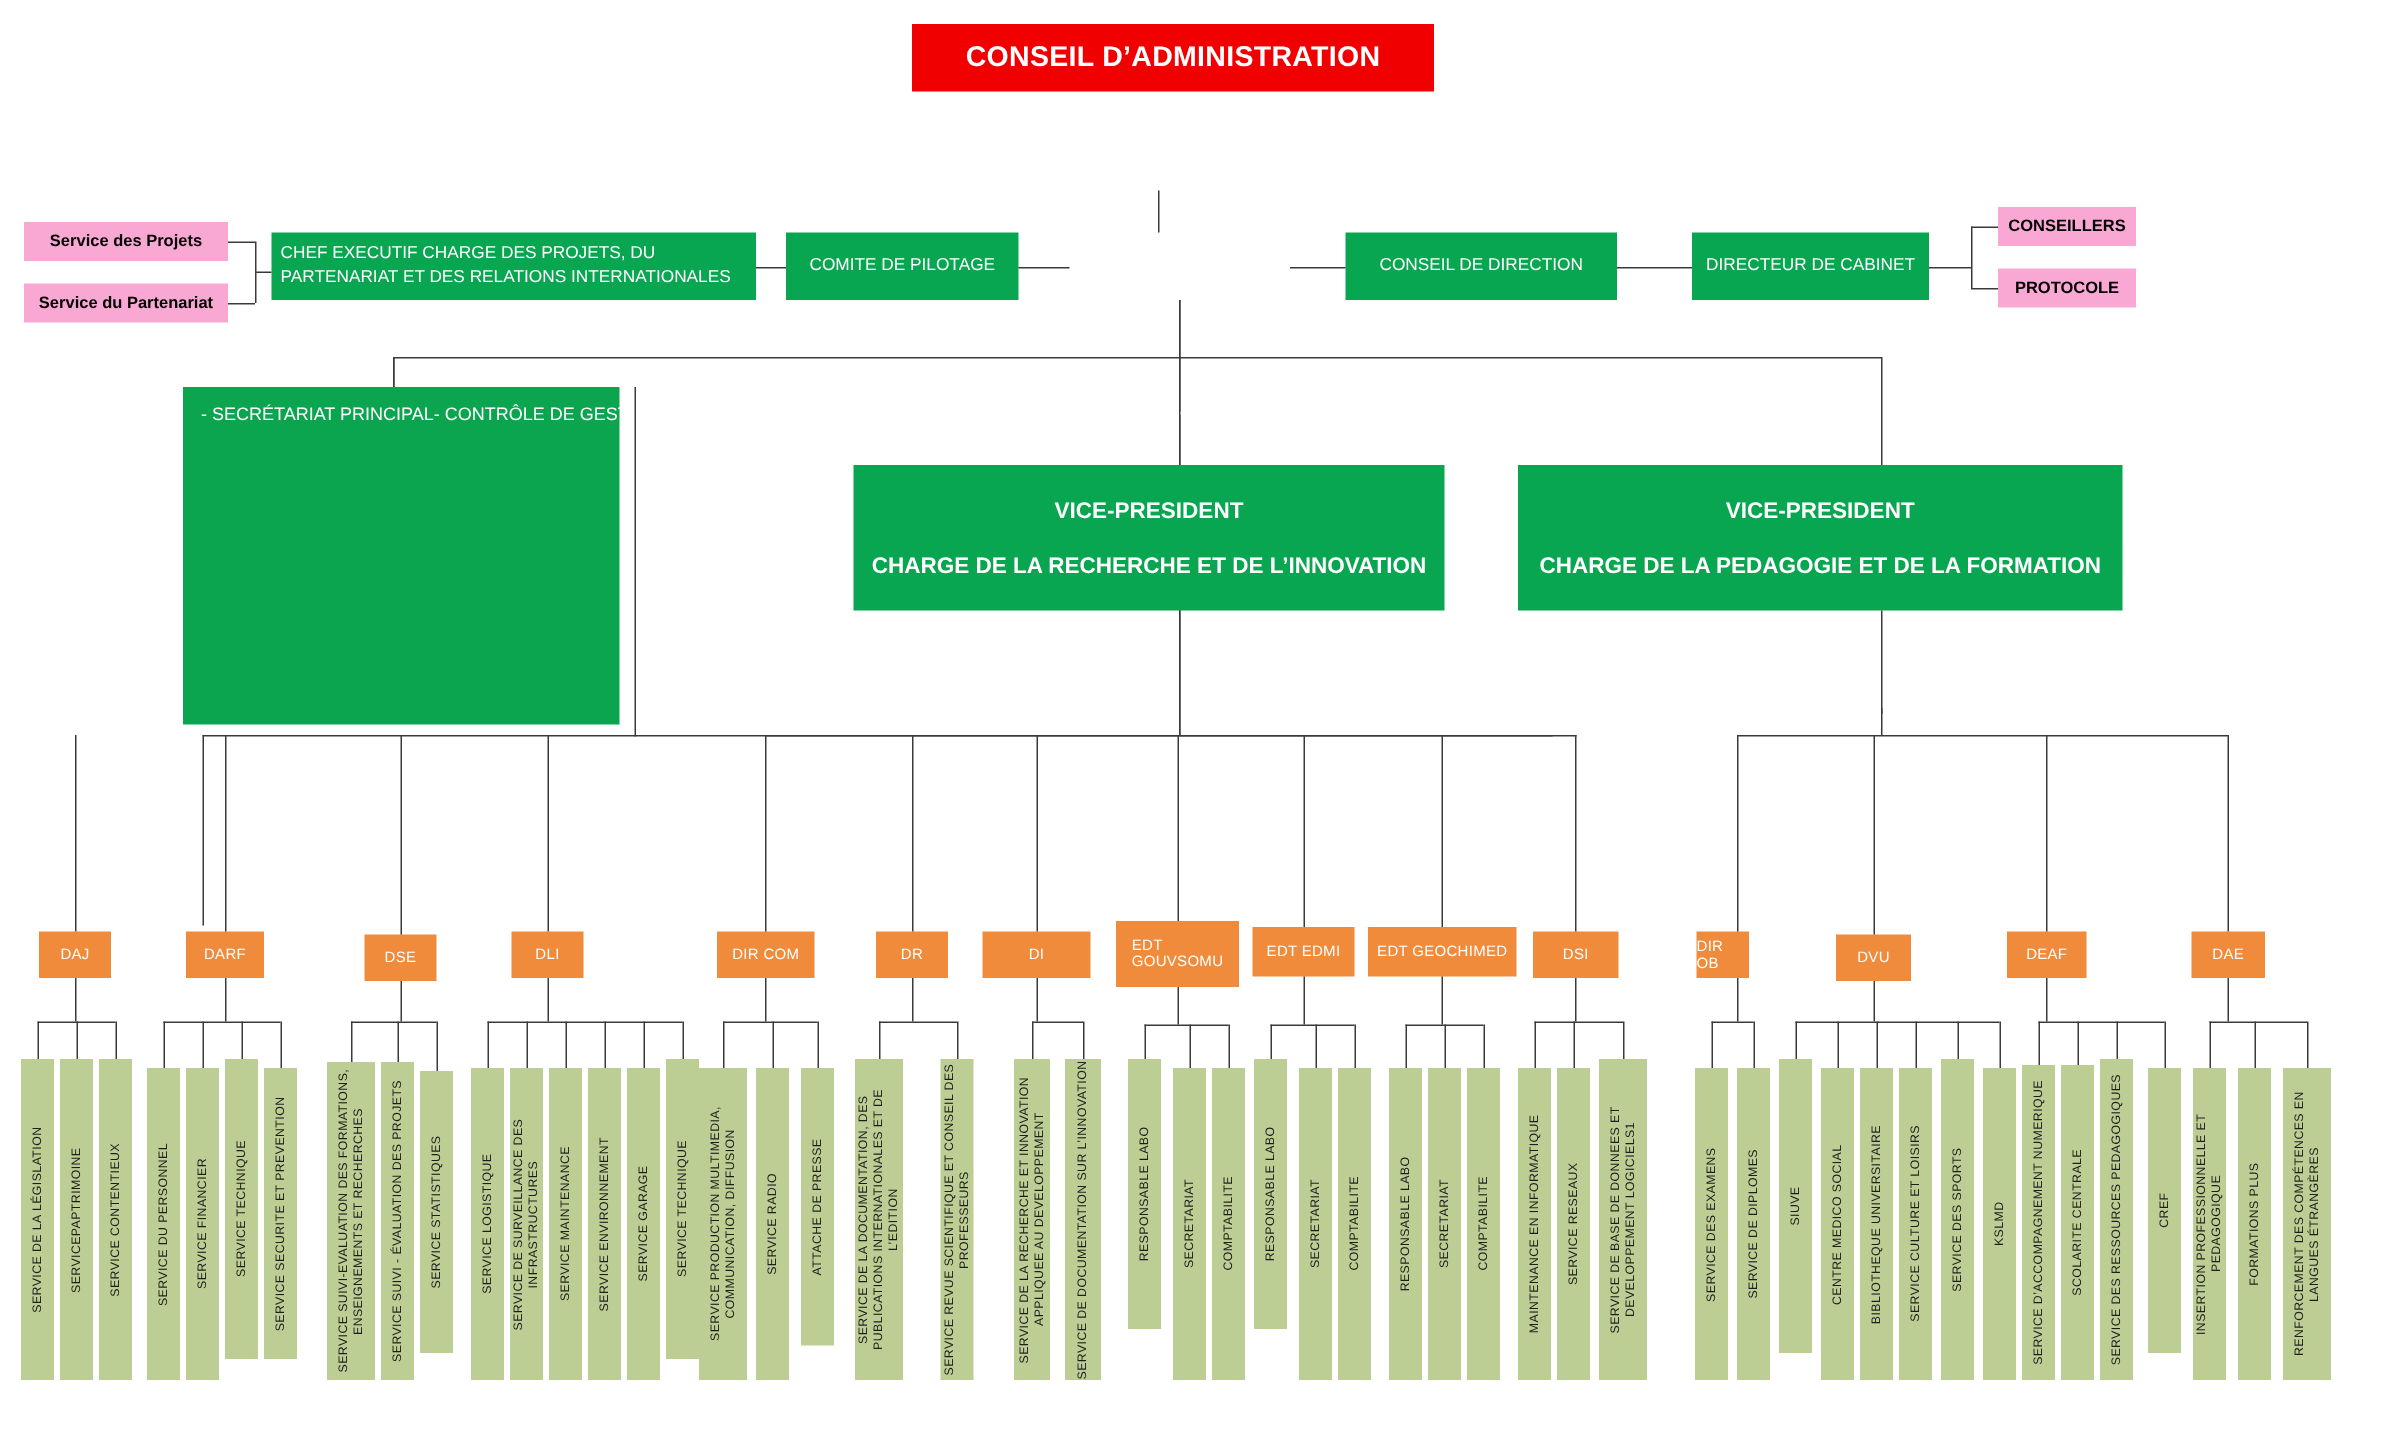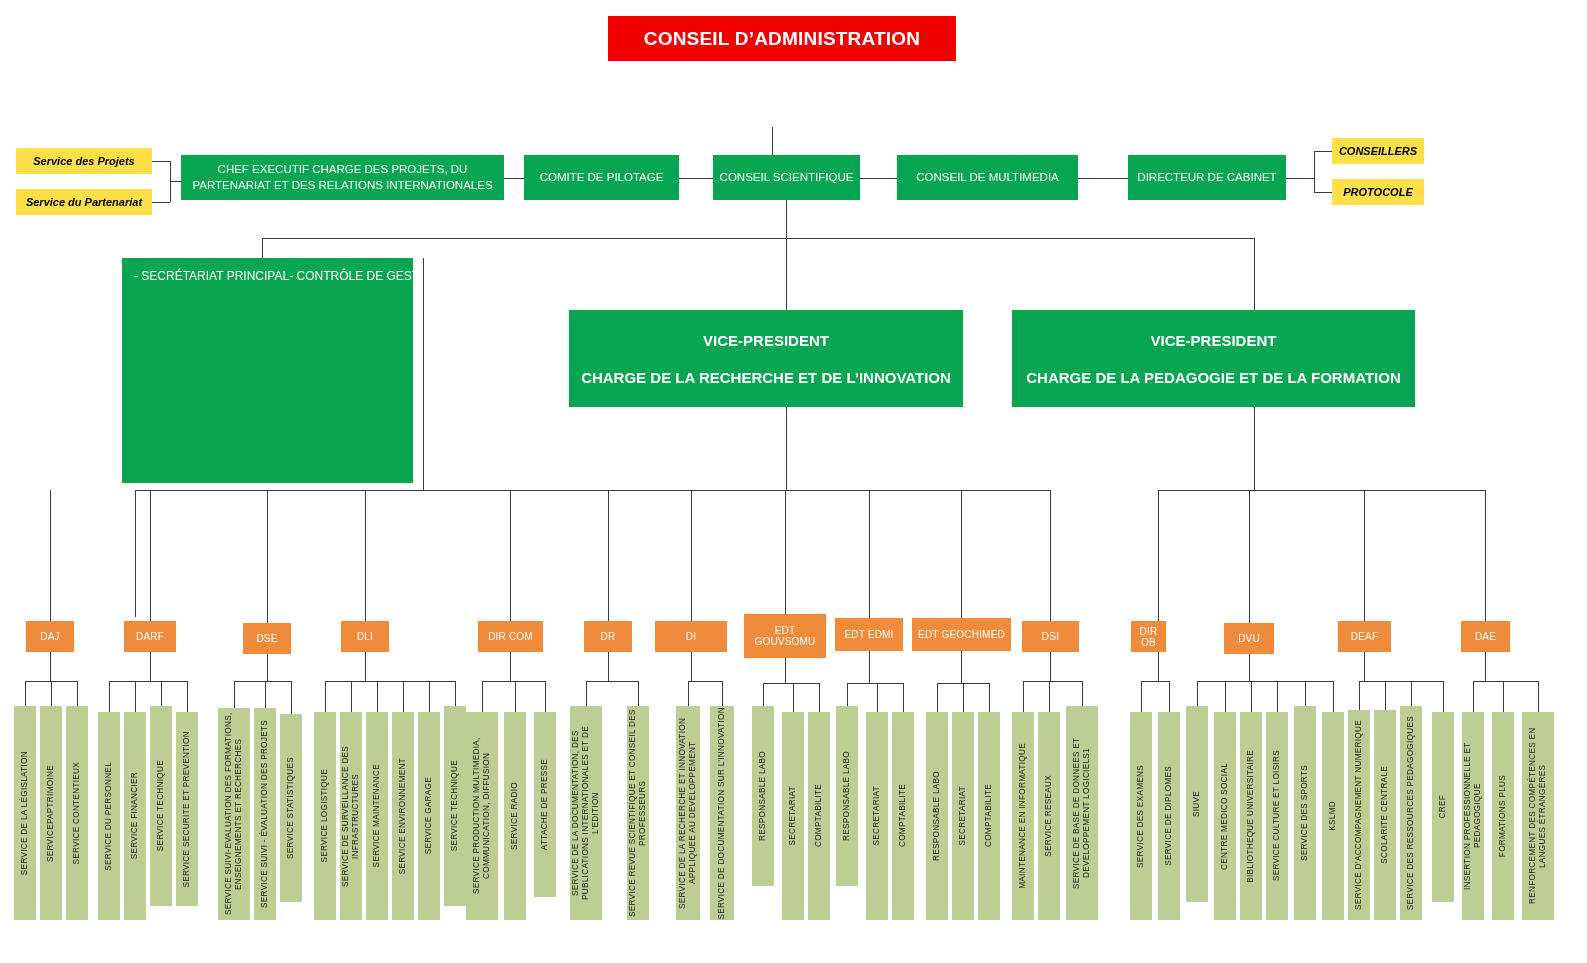--- a/index.html
+++ b/index.html
@@ -3,25 +3,25 @@
 <meta charset="utf-8">
 <style>
   html,body{margin:0;padding:0;background:#ffffff;}
   body{
     font-family:"Liberation Sans", sans-serif;
     width:1587px;height:963px;position:relative;overflow:hidden;
     -webkit-font-smoothing:antialiased;
   }
   #canvas{position:absolute;left:0;top:0;width:1587px;height:963px;}
 
-  .box{position:absolute;box-sizing:border-box;display:flex;align-items:center;justify-content:center;text-align:center;}
+  .box{position:absolute;box-sizing:border-box;display:flex;align-items:center;justify-content:center;}
   .red{background:#F00000;color:#ffffff;font-weight:bold;font-size:19px;letter-spacing:.2px;}
   .green{background:#08A650;color:#ffffff;}
   .greenbig{background:#08A650;color:#ffffff;font-weight:bold;}
-  .yellow{background:#fde047;color:#000000;font-size:11px;font-weight:bold;font-style:italic;}
+  .yellow{background:#f9a8d4;color:#000000;font-size:11px;font-weight:bold;}
   .orange{background:#F08B3C;color:#ffffff;font-size:10px;letter-spacing:.2px;}
 
   .pres{font-size:30px;font-weight:bold;}
   .lvl2{font-size:11.5px;line-height:1.35;padding:2px 6px;}
 
   .listbox{
     background:#0CA54F;color:#ffffff;font-size:12px;line-height:16.1px;
     padding:10px 0 8px 12px;text-align:left;align-items:flex-start;justify-content:flex-start;
   }
   .listbox .ln{white-space:nowrap;display:block;}
@@ -46,22 +46,21 @@
     <div class="box red" style="left:608px;top:16px;width:348px;height:45px;">CONSEIL D’ADMINISTRATION</div>
     <div class="ln-v" style="left:772px;top:127px;height:28px;background:#3a3a3a;"></div>
     <div class="box yellow" style="left:16px;top:148px;width:136px;height:26px;">Service des Projets</div>
     <div class="box yellow" style="left:16px;top:189px;width:136px;height:26px;">Service du Partenariat</div>
     <div class="ln-h" style="left:152px;top:161px;width:18px;background:#3a3a3a;"></div>
     <div class="ln-h" style="left:152px;top:202px;width:18px;background:#3a3a3a;"></div>
     <div class="ln-v" style="left:170px;top:161px;height:41px;background:#3a3a3a;"></div>
     <div class="ln-h" style="left:170px;top:181px;width:11px;background:#3a3a3a;"></div>
     <div class="box green lvl2" style="left:181px;top:155px;width:323px;height:45px;">CHEF EXECUTIF CHARGE DES PROJETS, DU PARTENARIAT ET DES RELATIONS INTERNATIONALES</div>
     <div class="box green lvl2" style="left:524px;top:155px;width:155px;height:45px;">COMITE DE PILOTAGE</div>
-    <div class="box green lvl2" style="left:713px;top:155px;width:147px;height:45px;">CONSEIL SCIENTIFIQUE</div>
-    <div class="box green lvl2" style="left:897px;top:155px;width:181px;height:45px;">CONSEIL DE MULTIMEDIA</div>
+    <div class="box green lvl2" style="left:897px;top:155px;width:181px;height:45px;">CONSEIL DE DIRECTION</div>
     <div class="box green lvl2" style="left:1128px;top:155px;width:158px;height:45px;">DIRECTEUR DE CABINET</div>
     <div class="ln-h" style="left:504px;top:178px;width:20px;background:#3a3a3a;"></div>
     <div class="ln-h" style="left:679px;top:178px;width:34px;background:#3a3a3a;"></div>
     <div class="ln-h" style="left:860px;top:178px;width:37px;background:#3a3a3a;"></div>
     <div class="ln-h" style="left:1078px;top:178px;width:50px;background:#3a3a3a;"></div>
     <div class="box yellow" style="left:1332px;top:138px;width:92px;height:26px;">CONSEILLERS</div>
     <div class="box yellow" style="left:1332px;top:179px;width:92px;height:26px;">PROTOCOLE</div>
     <div class="ln-h" style="left:1286px;top:178px;width:28px;background:#3a3a3a;"></div>
     <div class="ln-v" style="left:1314px;top:151px;height:41px;background:#3a3a3a;"></div>
     <div class="ln-h" style="left:1314px;top:151px;width:18px;background:#3a3a3a;"></div>

